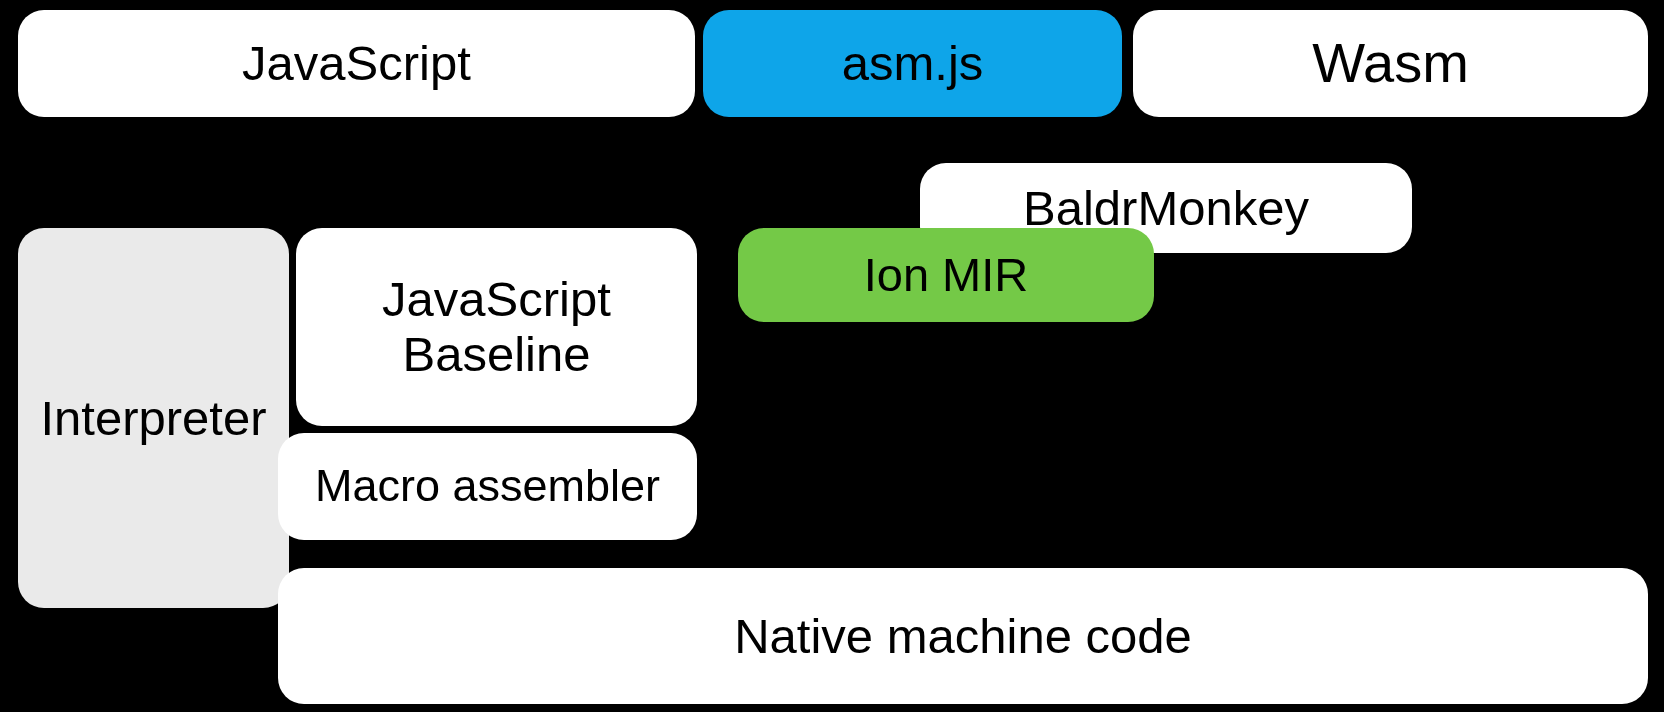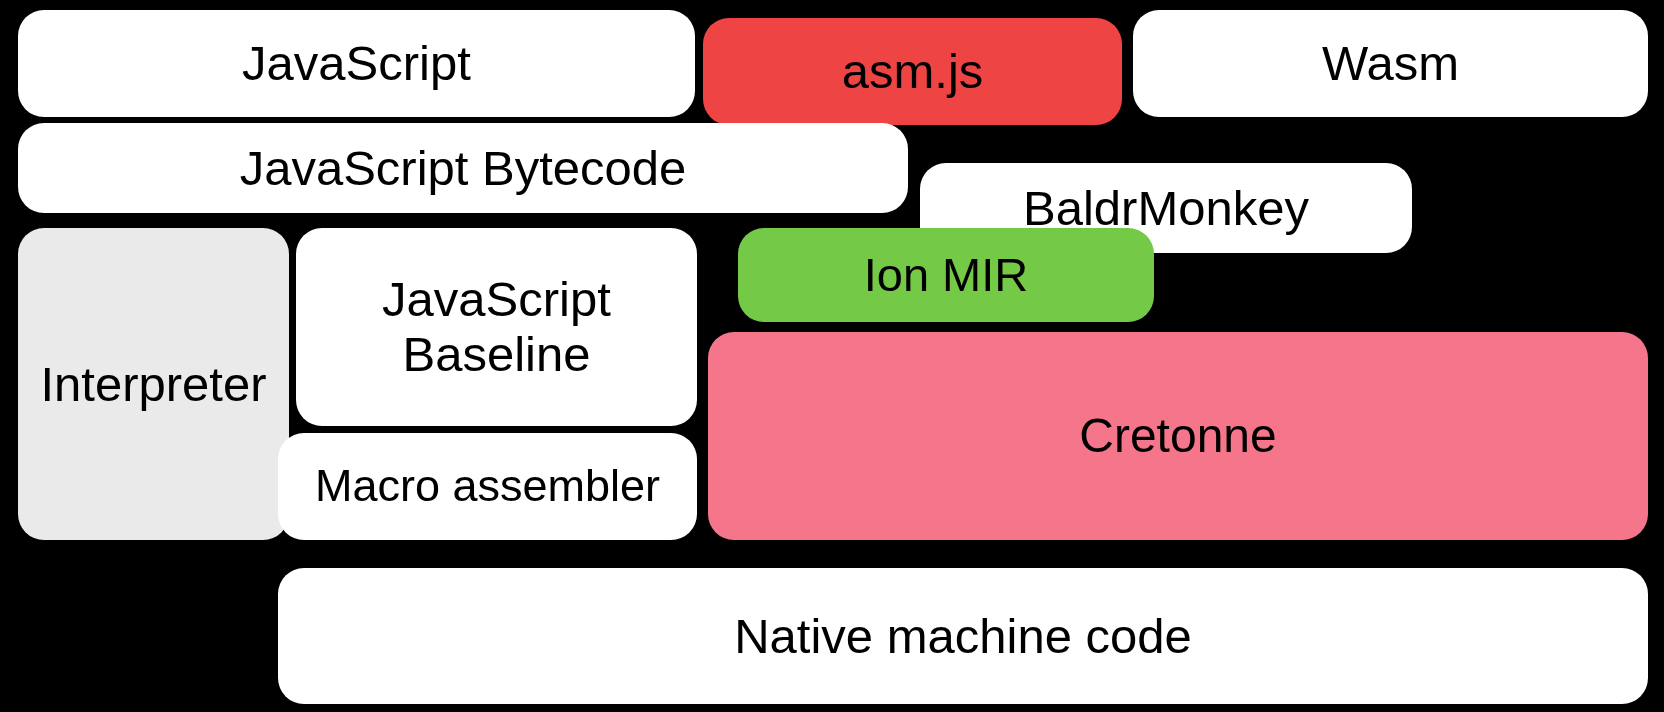--- a/index.html
+++ b/index.html
@@ -29,59 +29,57 @@
     background: #ffffff;
     font-weight: 400;
     letter-spacing: 0px;
     white-space: pre-line;
     user-select: none;
   }
 
   
   #box-javascript      { left: 18px;   top: 10px;  width: 677px; height: 107px; font-size: 49px; }
   #box-asmjs           { left: 703px;  top: 10px;  width: 419px; height: 107px; font-size: 49px; }
-  #box-wasm            { left: 1133px; top: 10px;  width: 515px; height: 107px; font-size: 49px; }
+  #box-wasm            { left: 1133px; top: 10px;  width: 515px; height: 107px; font-size: 56px; }
 
   
   #box-js-bytecode     { left: 18px;   top: 123px; width: 890px; height: 90px;  font-size: 49px; }
   #box-baldrmonkey     { left: 920px;  top: 123px; width: 492px; height: 90px;  font-size: 49px; margin-top: 40px; }
 
   
-  #box-interpreter     { left: 18px;   top: 228px; width: 271px; height: 312px; font-size: 49px;
+  #box-interpreter     { left: 18px;   top: 228px; width: 271px; height: 380px; font-size: 49px;
                          background: #eaeaea; }
   #box-js-baseline     { left: 296px;  top: 228px; width: 401px; height: 198px; font-size: 49px; }
   #box-ion-mir         { left: 708px;  top: 228px; width: 416px; height: 94px;  font-size: 47px;
                          background: #74c council; margin-left: 30px; }
   #box-macro-assembler { left: 278px;  top: 433px; width: 419px; height: 107px; font-size: 45px; }
   #box-cretonne        { left: 708px;  top: 332px; width: 940px; height: 208px; font-size: 48px; }
 
   
   #box-native-code     { left: 278px;  top: 568px; width: 1370px; height: 136px; font-size: 49px; }
 </style>
 </head>
 <body>
 
 <div id="canvas">
 
   <div class="box" id="box-javascript" style="background: rgb(255, 255, 255);">JavaScript</div>
 
-  <div class="box" id="box-asmjs" style="background: #ef4444; margin-top: 8px;">asm.js</div>
+  <div class="box" id="box-asmjs" style="background: #0ea5e9;">asm.js</div>
 
   <div class="box" id="box-wasm" style="background: rgb(255, 255, 255);">Wasm</div>
 
-  <div class="box" id="box-js-bytecode" style="background: rgb(255, 255, 255);">JavaScript Bytecode</div>
 
   <div class="box" id="box-baldrmonkey" style="background: rgb(255, 255, 255);">BaldrMonkey</div>
 
   <div class="box" id="box-interpreter" style="background: rgb(234, 234, 234);">Interpreter</div>
 
   <div class="box" id="box-js-baseline" style="background: rgb(255, 255, 255);">JavaScript
 Baseline</div>
 
   <div class="box" id="box-ion-mir" style="background: rgb(116, 201, 71);">Ion MIR</div>
 
   <div class="box" id="box-macro-assembler" style="background: rgb(255, 255, 255); text-align: right;">Macro assembler</div>
 
-  <div class="box" id="box-cretonne" style="background: rgb(245, 118, 138);">Cretonne</div>
 
   <div class="box" id="box-native-code" style="background: rgb(255, 255, 255);">Native machine code</div>
 
 </div>
 
 </body></html>

